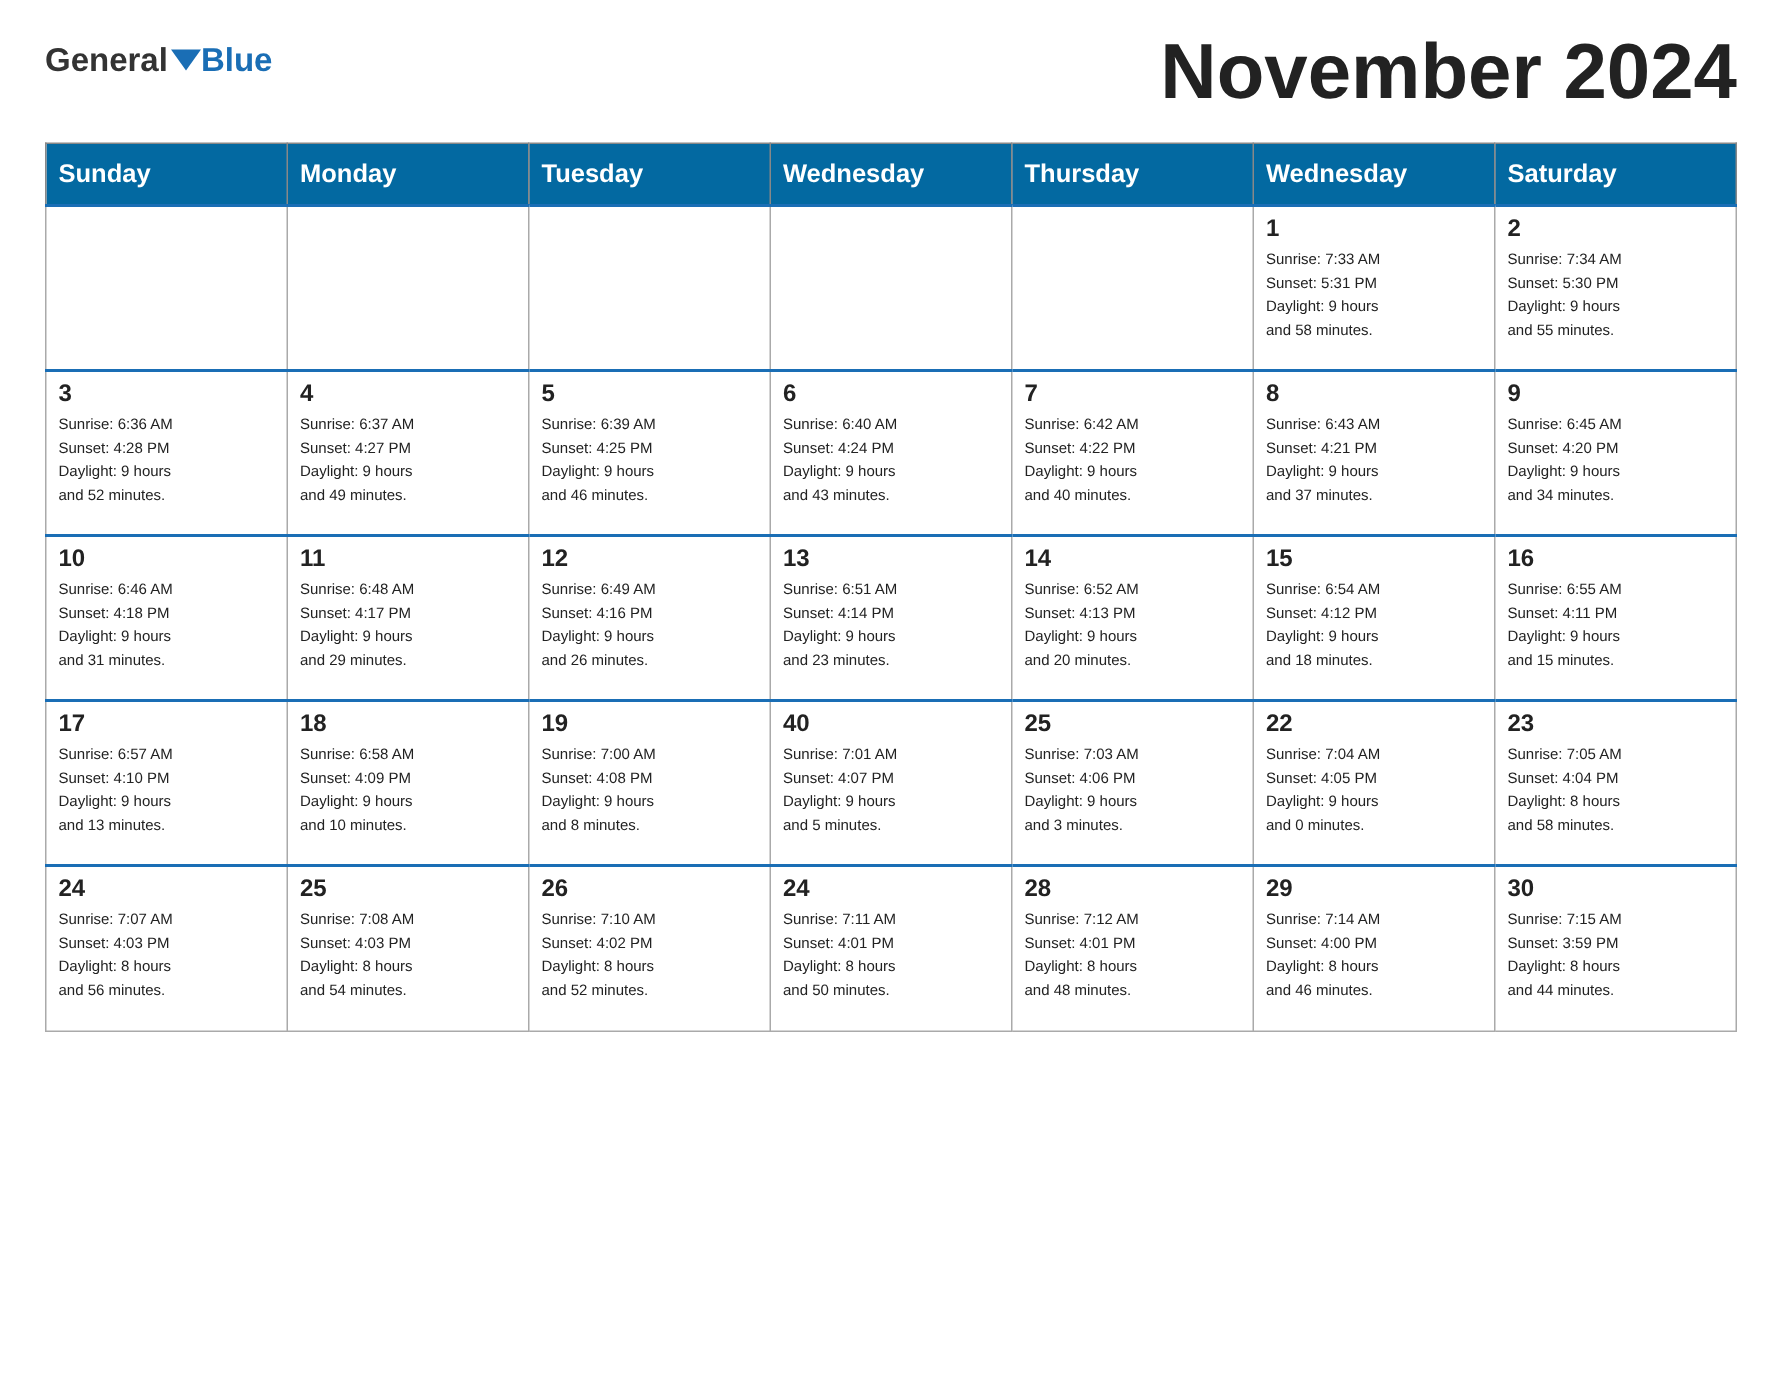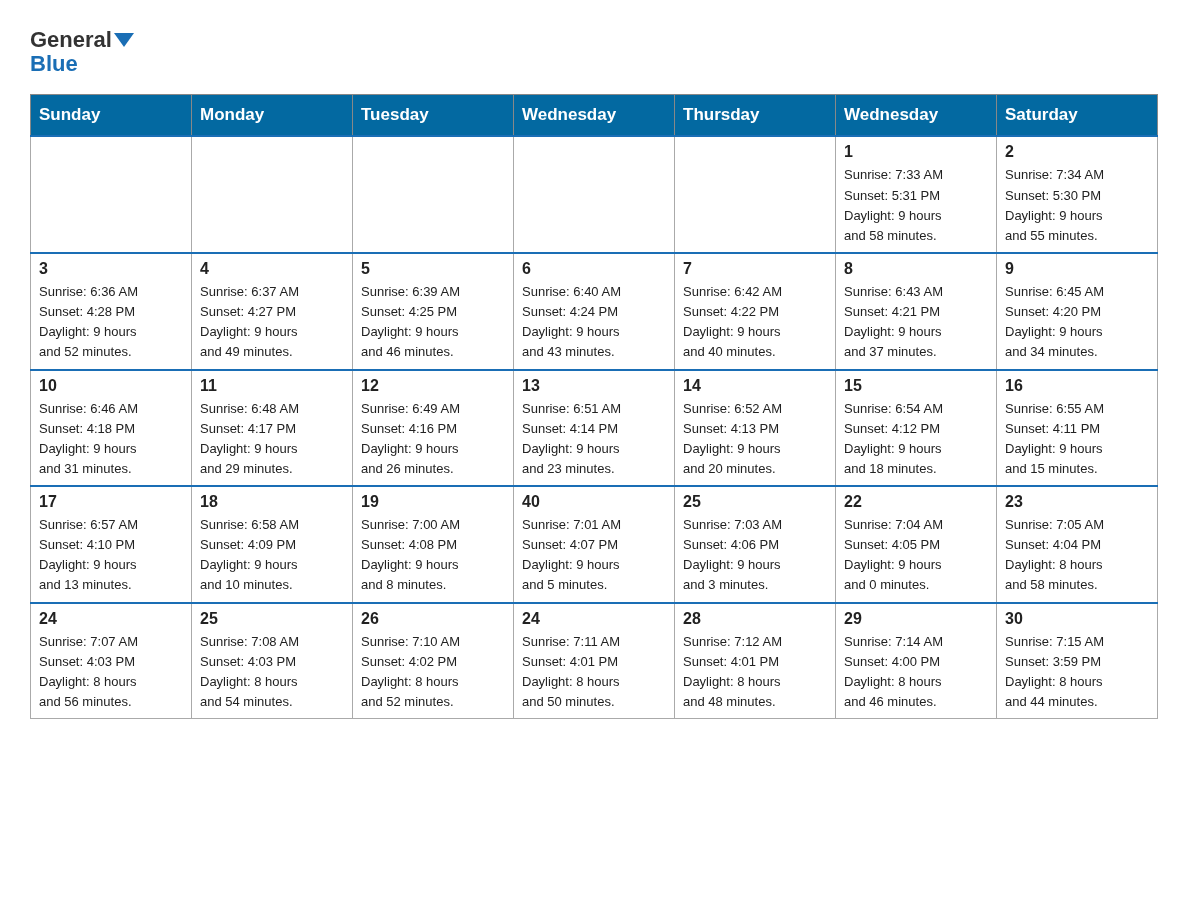--- a/index.html
+++ b/index.html
@@ -11,21 +11,21 @@
       padding: 20px 30px;
     }
     .header-area {
       display: flex;
       justify-content: space-between;
       align-items: flex-start;
       margin-bottom: 18px;
     }
     .logo {
       display: flex;
-      flex-direction: column;
+      flex-direction: row;
       align-items: flex-start;
       padding-top: 8px;
     }
     .logo-text {
       font-size: 22px;
       font-weight: bold;
       color: #333;
       line-height: 1.1;
     }
     .logo-text span {
@@ -83,21 +83,21 @@
       height: 110px;
     }
     .day-num {
       font-size: 16px;
       font-weight: bold;
       color: #222;
       display: block;
       margin-bottom: 4px;
     }
     .day-info {
-      font-size: 13px;
+      font-size: 10px;
       color: #222;
       line-height: 1.55;
     }
     .empty-cell {
       background: #fff;
     }
     .week-row td {
       border-top: 2px solid #1a6eb5;
     }
   </style>
@@ -106,20 +106,21 @@
 
 <div class="header-area">
   <div class="logo">
     <div class="logo-line">
       <span class="logo-text">General</span>
       <span class="logo-triangle"></span>
     </div>
     <span class="logo-text"><span>Blue</span></span>
   </div>
   <div class="title-area">
+    <div class="cal-title">November 2024</div>
   </div>
 </div>
 
 <table class="calendar">
   <thead>
     <tr>
       <th>Sunday</th>
       <th>Monday</th>
       <th>Tuesday</th>
       <th>Wednesday</th>

